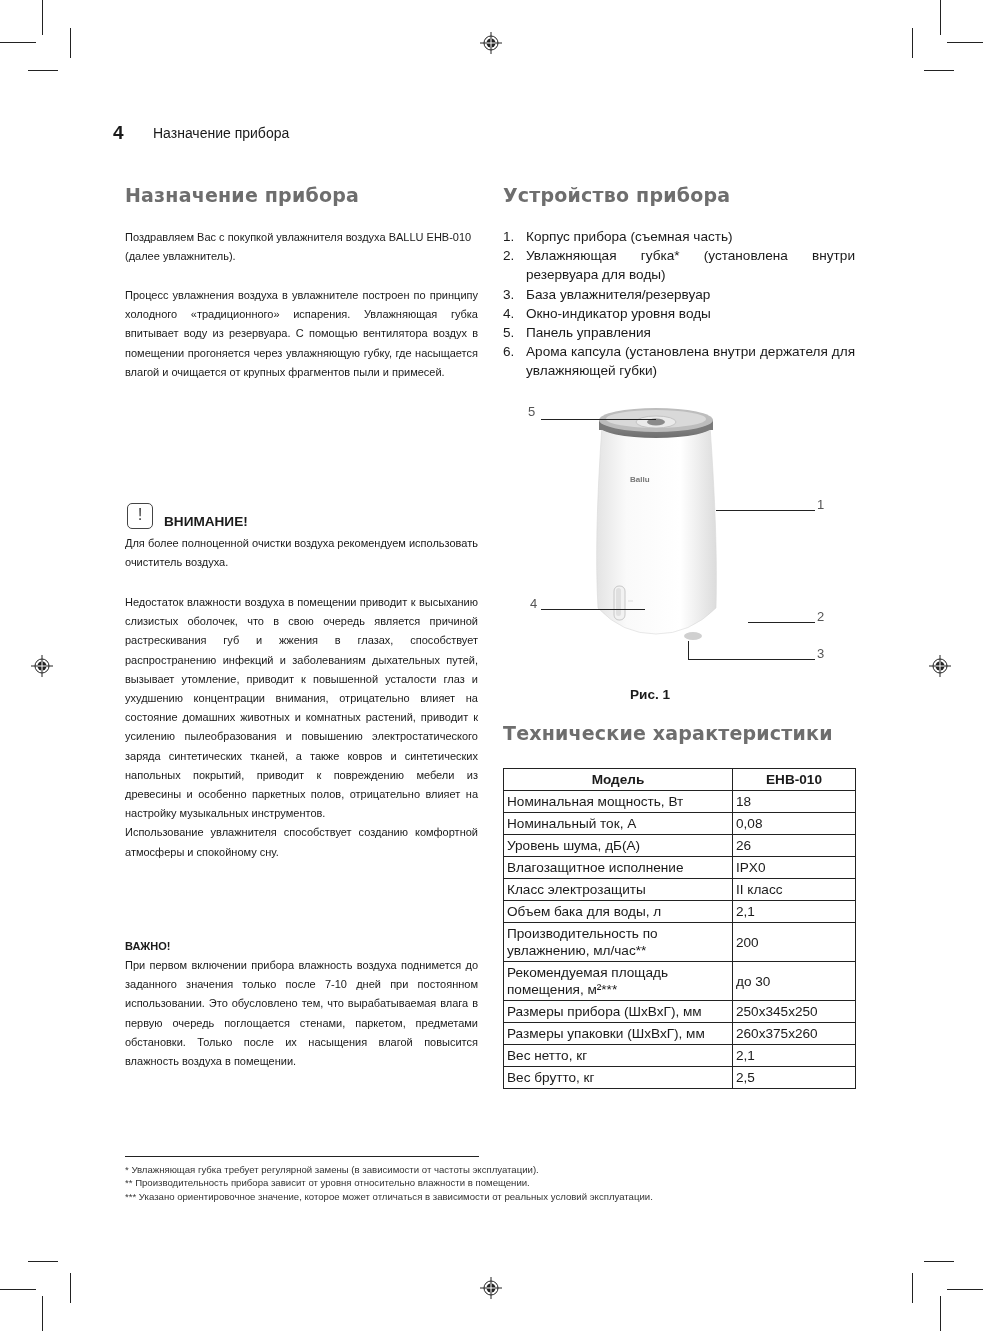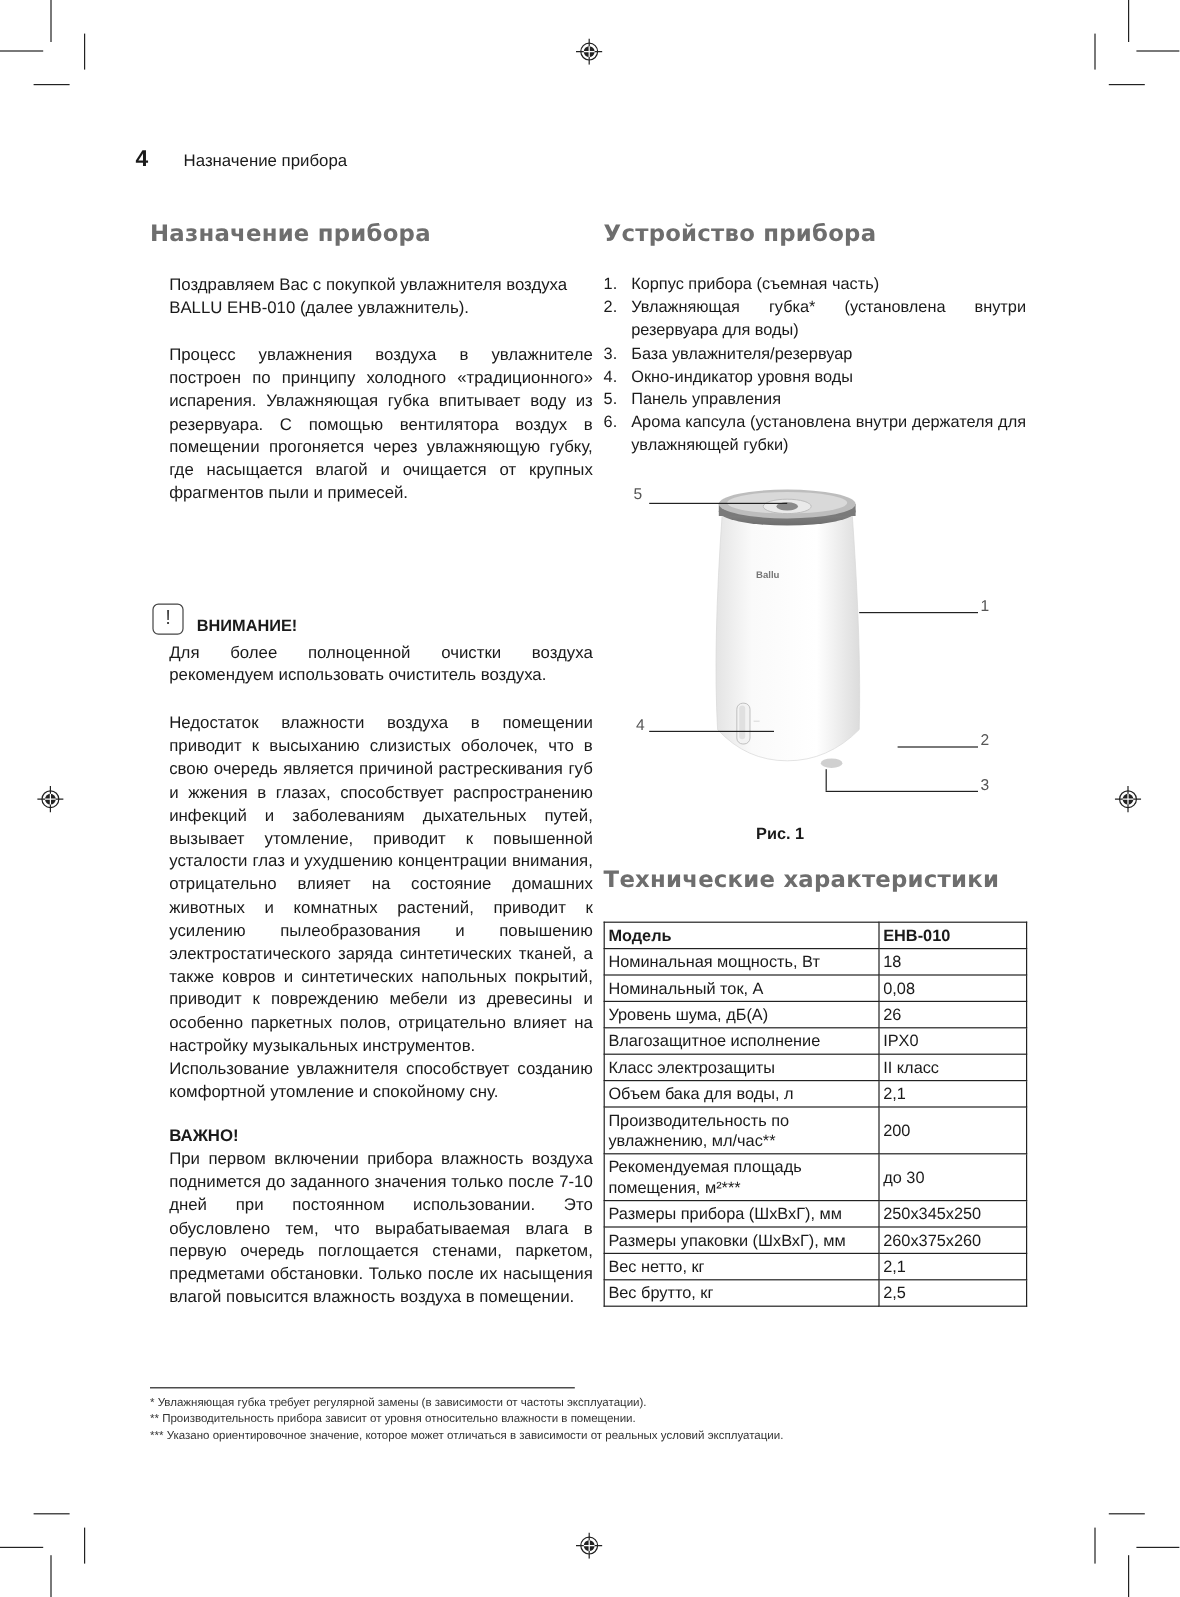--- a/index.html
+++ b/index.html
@@ -2,36 +2,36 @@
 <html><head>
 <meta charset="utf-8">
 <style>
   html,body{margin:0;padding:0;background:#fff;}
   body{width:983px;height:1331px;position:relative;overflow:hidden;font-family:"Liberation Sans",sans-serif;color:#1a1a1a;}
   .abs{position:absolute;}
   .crop{position:absolute;background:#222;}
   .page-num{left:113px;top:122px;font-size:19px;font-weight:bold;}
   .running{left:153px;top:125px;font-size:14px;}
   .h1{font-family:"DejaVu Sans",sans-serif;font-weight:bold;font-size:19px;color:#6e6e6e;letter-spacing:0.2px;}
-  .para{position:absolute;left:141px;width:353px;font-size:14px;line-height:19.2px;text-align:justify;}
+  .para{position:absolute;left:125px;width:353px;font-size:11px;line-height:19.2px;text-align:justify;}
   .para p{margin:0;}
   .warn-box{left:127px;top:503px;width:24px;height:24px;border:1.2px solid #444;border-radius:5px;text-align:center;font-size:17px;line-height:22px;color:#444;}
   .warn-title{left:164px;top:514px;font-size:13.6px;font-weight:bold;}
   .bold{font-weight:bold;}
   ol.device{position:absolute;left:503px;top:227px;width:352px;margin:0;padding:0;list-style:none;font-size:13.6px;line-height:19.2px;}
   ol.device li{display:flex;text-align:justify;}
   ol.device li .n{width:23px;flex:none;}
   ol.device li .t{flex:1;}
   .fig-label{left:630px;top:687px;font-size:13.6px;font-weight:bold;}
   .callout{position:absolute;font-size:13px;color:#555;}
   .cline{position:absolute;background:#222;height:1px;}
   table.spec{position:absolute;left:503px;top:768px;width:353px;border-collapse:collapse;font-size:13.6px;}
   table.spec td{border:1px solid #222;padding:2px 3px;line-height:17px;vertical-align:middle;}
   table.spec td.k{width:222px;}
-  table.spec tr.hdr td{font-weight:bold;}
+  table.spec tr.hdr td{font-weight:bold;text-align:center;}
   .fn-line{left:125px;top:1156px;width:354px;height:1px;background:#222;}
   .footnotes{left:125px;top:1163px;font-size:9.6px;line-height:13.4px;color:#333;}
   .footnotes div{white-space:nowrap;}
   .reg{position:absolute;width:22px;height:22px;}
 </style>
 </head>
 <body>
 
 <div>
   <div class="crop" style="left:42px;top:0;width:1px;height:35px;"></div>
@@ -98,21 +98,21 @@
 <div class="para" style="top:286px;">
   <p>Процесс увлажнения воздуха в увлажнителе построен по принципу холодного «традиционного» испарения. Увлажняющая губка впитывает воду из резервуара. С помощью вентилятора воздух в помещении прогоняется через увлажняющую губку, где насыщается влагой и очищается от крупных фрагментов пыли и примесей.</p>
 </div>
 
 <div class="abs warn-box">!</div>
 <div class="abs warn-title">ВНИМАНИЕ!</div>
 <div class="para" style="top:534px;">Для более полноценной очистки воздуха рекомендуем использовать очиститель воздуха.</div>
 
 <div class="para" style="top:593px;">
   <p>Недостаток влажности воздуха в помещении приводит к высыханию слизистых оболочек, что в свою очередь является причиной растрескивания губ и жжения в глазах, способствует распространению инфекций и заболеваниям дыхательных путей, вызывает утомление, приводит к повышенной усталости глаз и ухудшению концентрации внимания, отрицательно влияет на состояние домашних животных и комнатных растений, приводит к усилению пылеобразования и повышению электростатического заряда синтетических тканей, а также ковров и синтетических напольных покрытий, приводит к повреждению мебели из древесины и особенно паркетных полов, отрицательно влияет на настройку музыкальных инструментов.</p>
-  <p>Использование увлажнителя способствует созданию комфортной утомление и спокойному сну.</p>
+  <p>Использование увлажнителя способствует созданию комфортной атмосферы и спокойному сну.</p>
 </div>
 
 <div class="para bold" style="top:937px;">ВАЖНО!</div>
 <div class="para" style="top:956px;">При первом включении прибора влажность воздуха поднимется до заданного значения только после 7-10 дней при постоянном использовании. Это обусловлено тем, что вырабатываемая влага в первую очередь поглощается стенами, паркетом, предметами обстановки. Только после их насыщения влагой повысится влажность воздуха в помещении.</div>
 
 <div class="abs h1" style="left:503px;top:184px;">Устройство прибора</div>
 
 <ol class="device">
   <li>
       <span class="n">1.</span>

